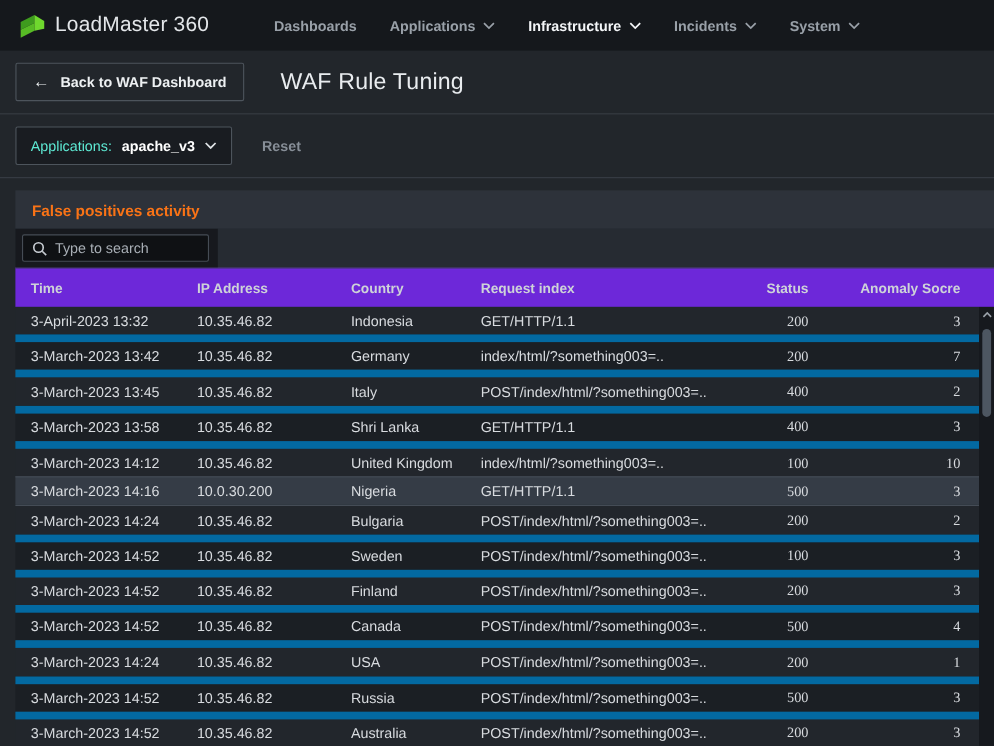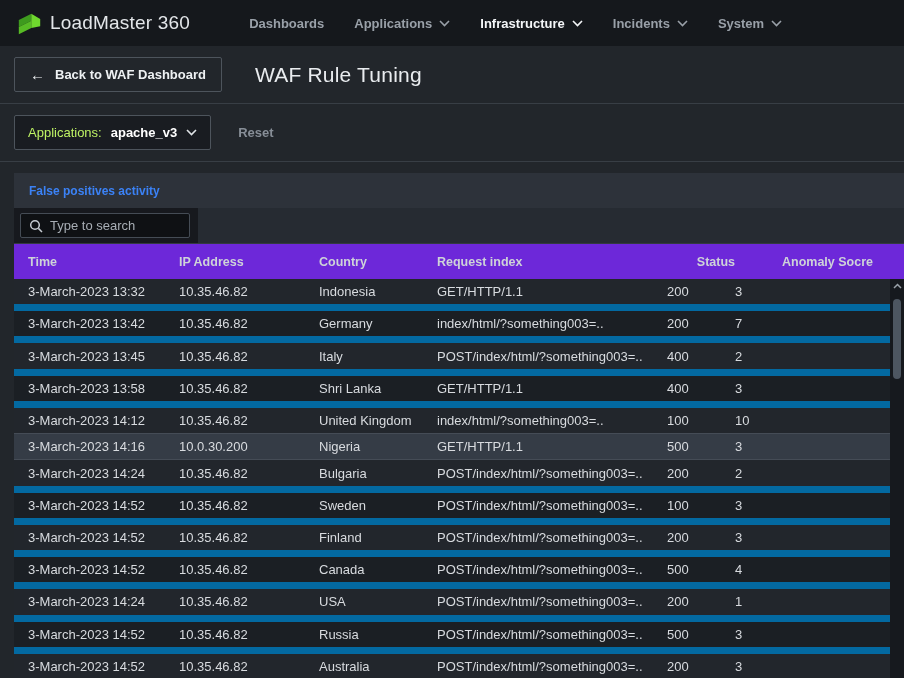--- a/index.html
+++ b/index.html
@@ -45,33 +45,33 @@
   
   .filterrow {
     height:58px; display:flex; align-items:center;
     padding:0 14px; border-bottom:1px solid #383e45;
   }
   .app-select {
     display:flex; align-items:center; gap:9px;
     background:#191c21; border:1px solid #4d545c; border-radius:2px;
     padding:9px 13px; cursor:pointer;
   }
-  .app-select .sel-label { color:#bef264; }
+  .app-select .sel-label { color:#5eead4; }
   .app-select .sel-value { color:#ffffff; font-weight:700; }
   .app-select .chev { color:#dfe3e6; }
   .reset-btn {
     margin-left:27px; color:#878e97; font-weight:700; cursor:pointer;
     background:none; border:none; font-size:13px; font-family:inherit;
   }
 
   
   .panel { margin:11px 0 0 14px; width:890px; }
   .panel-header {
     height:35px; background:#2d323a; display:flex; align-items:center;
-    padding-left:15px; font-weight:700; color:#3b82f6; font-size:12px;
+    padding-left:15px; font-weight:700; color:#f97316; font-size:14px;
   }
   .search-row { height:35px; display:flex; background:#262b32; }
   .search-cell {
     width:184px; background:#17191e; display:flex; align-items:center; padding-left:6px;
   }
   .search-box {
     display:flex; align-items:center; gap:7px;
     width:170px; height:25px; background:#0f1114;
     border:1px solid #454c55; border-radius:2px; padding:0 8px;
   }
@@ -100,21 +100,21 @@
   .rows { flex:1; display:flex; flex-direction:column; }
   .trow {
     flex:1; padding-left:14px; cursor:pointer;
     font-size:13px; color:#d8dbdf;
   }
   .trow:nth-child(odd)  { background:#22262c; }
   .trow:nth-child(even) { background:#1b1f24; }
   .trow + .trow { border-top:7px solid #0369a1; }
   .trow.selected { background:#353c46; border-top:1px solid #454c56; }
   .trow.selected + .trow { border-top:1px solid #454c56; }
-  .c-status, .c-anomaly { text-align:left; }
+  .c-status, .c-anomaly { text-align:right;font-family:Liberation Serif, serif; }
   .c-anomaly { padding-right:17px; }
   .c-request, .c-country, .c-time, .c-ip { white-space:nowrap; overflow:hidden; }
 
   
   .vscroll {
     width:14px; background:#16191e; position:relative;
     display:flex; flex-direction:column; align-items:center;
   }
   .vscroll .scroll-up {
     height:14px; display:flex; align-items:center; justify-content:center;
@@ -208,21 +208,21 @@
     <div>IP Address</div>
     <div>Country</div>
     <div>Request index</div>
     <div class="h-status">Status</div>
     <div class="h-anomaly">Anomaly Socre</div>
   </div>
 
   <div class="table-body">
     <div class="rows">
         <div class="trow grid-cols">
-    <div class="cell c-time">3-March-2023 13:32</div>
+    <div class="cell c-time">3-April-2023 13:32</div>
     <div class="cell c-ip">10.35.46.82</div>
     <div class="cell c-country">Indonesia</div>
     <div class="cell c-request">GET/HTTP/1.1</div>
     <div class="cell c-status">200</div>
     <div class="cell c-anomaly">3</div>
   </div>
         <div class="trow grid-cols">
     <div class="cell c-time">3-March-2023 13:42</div>
     <div class="cell c-ip">10.35.46.82</div>
     <div class="cell c-country">Germany</div>

